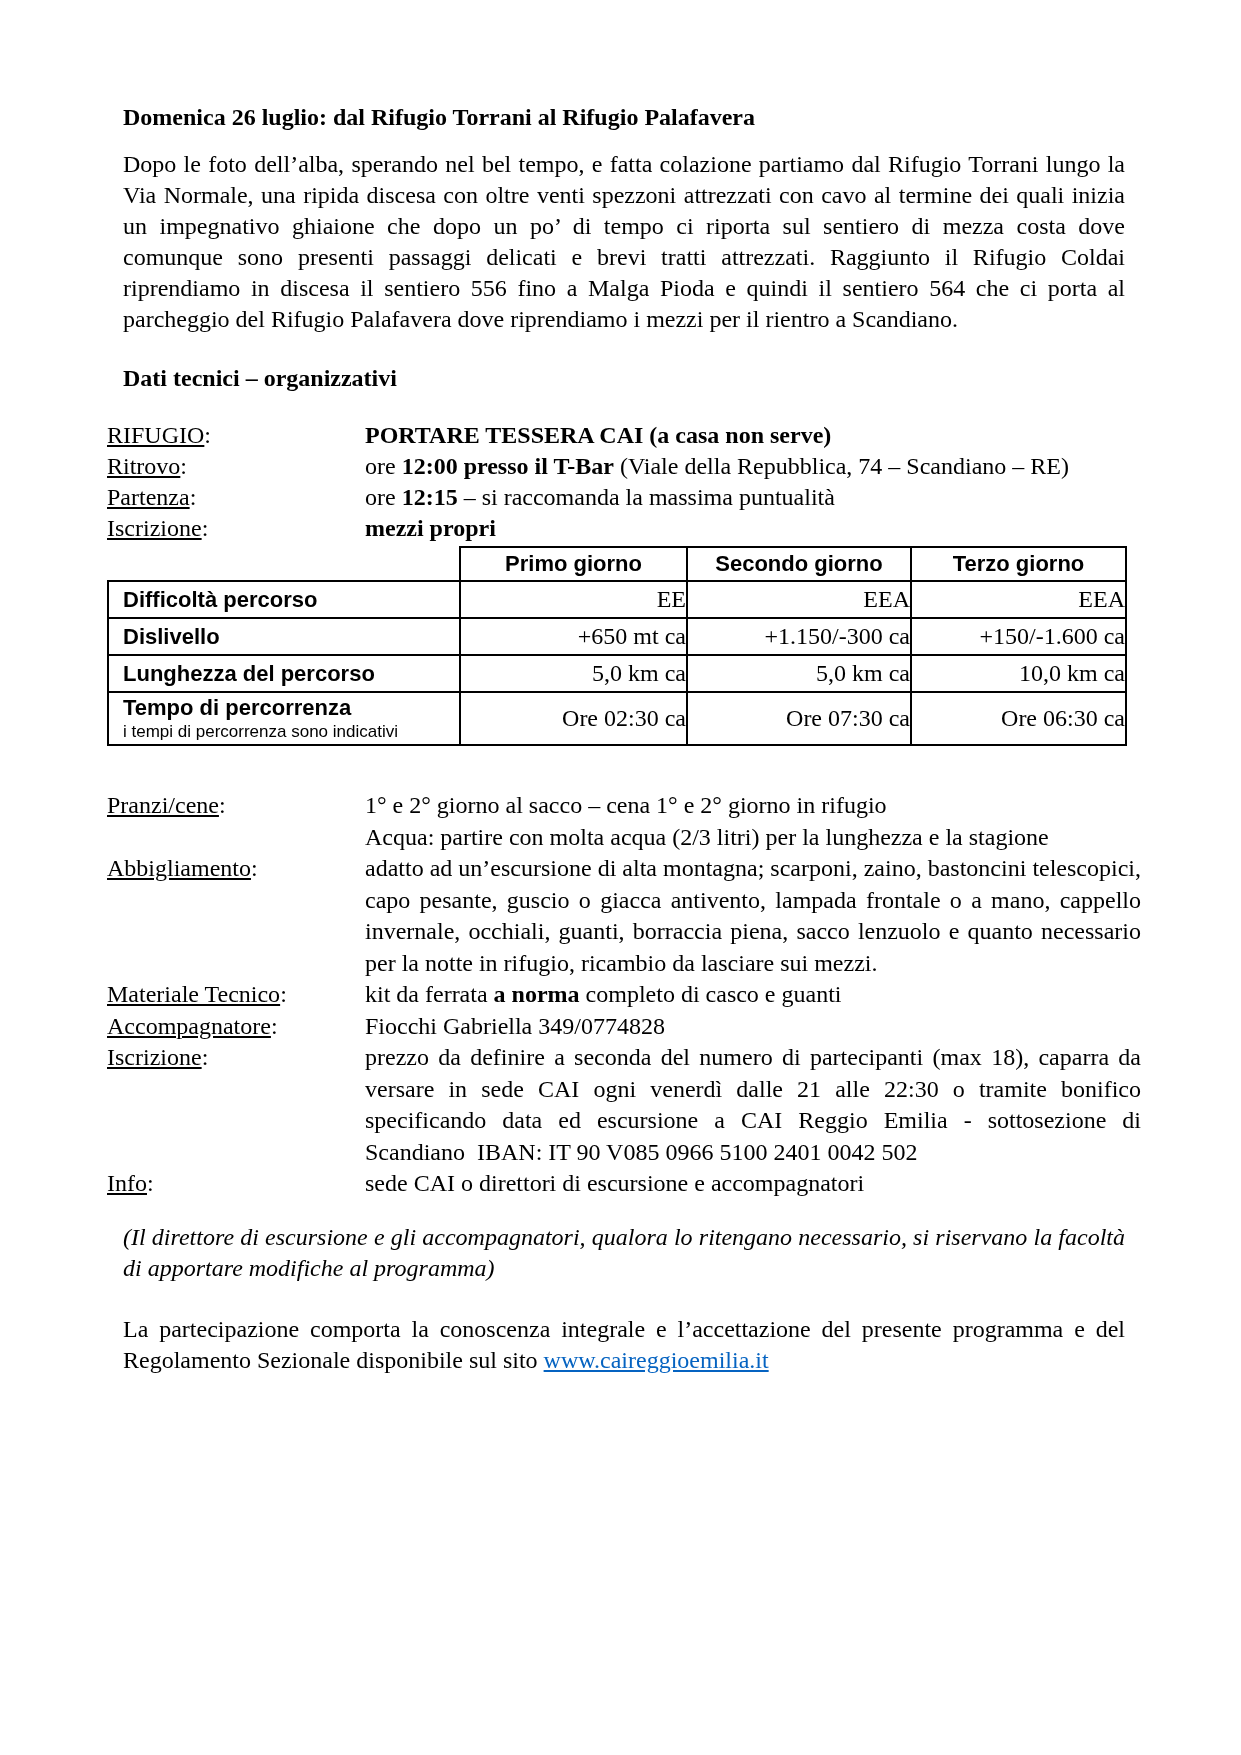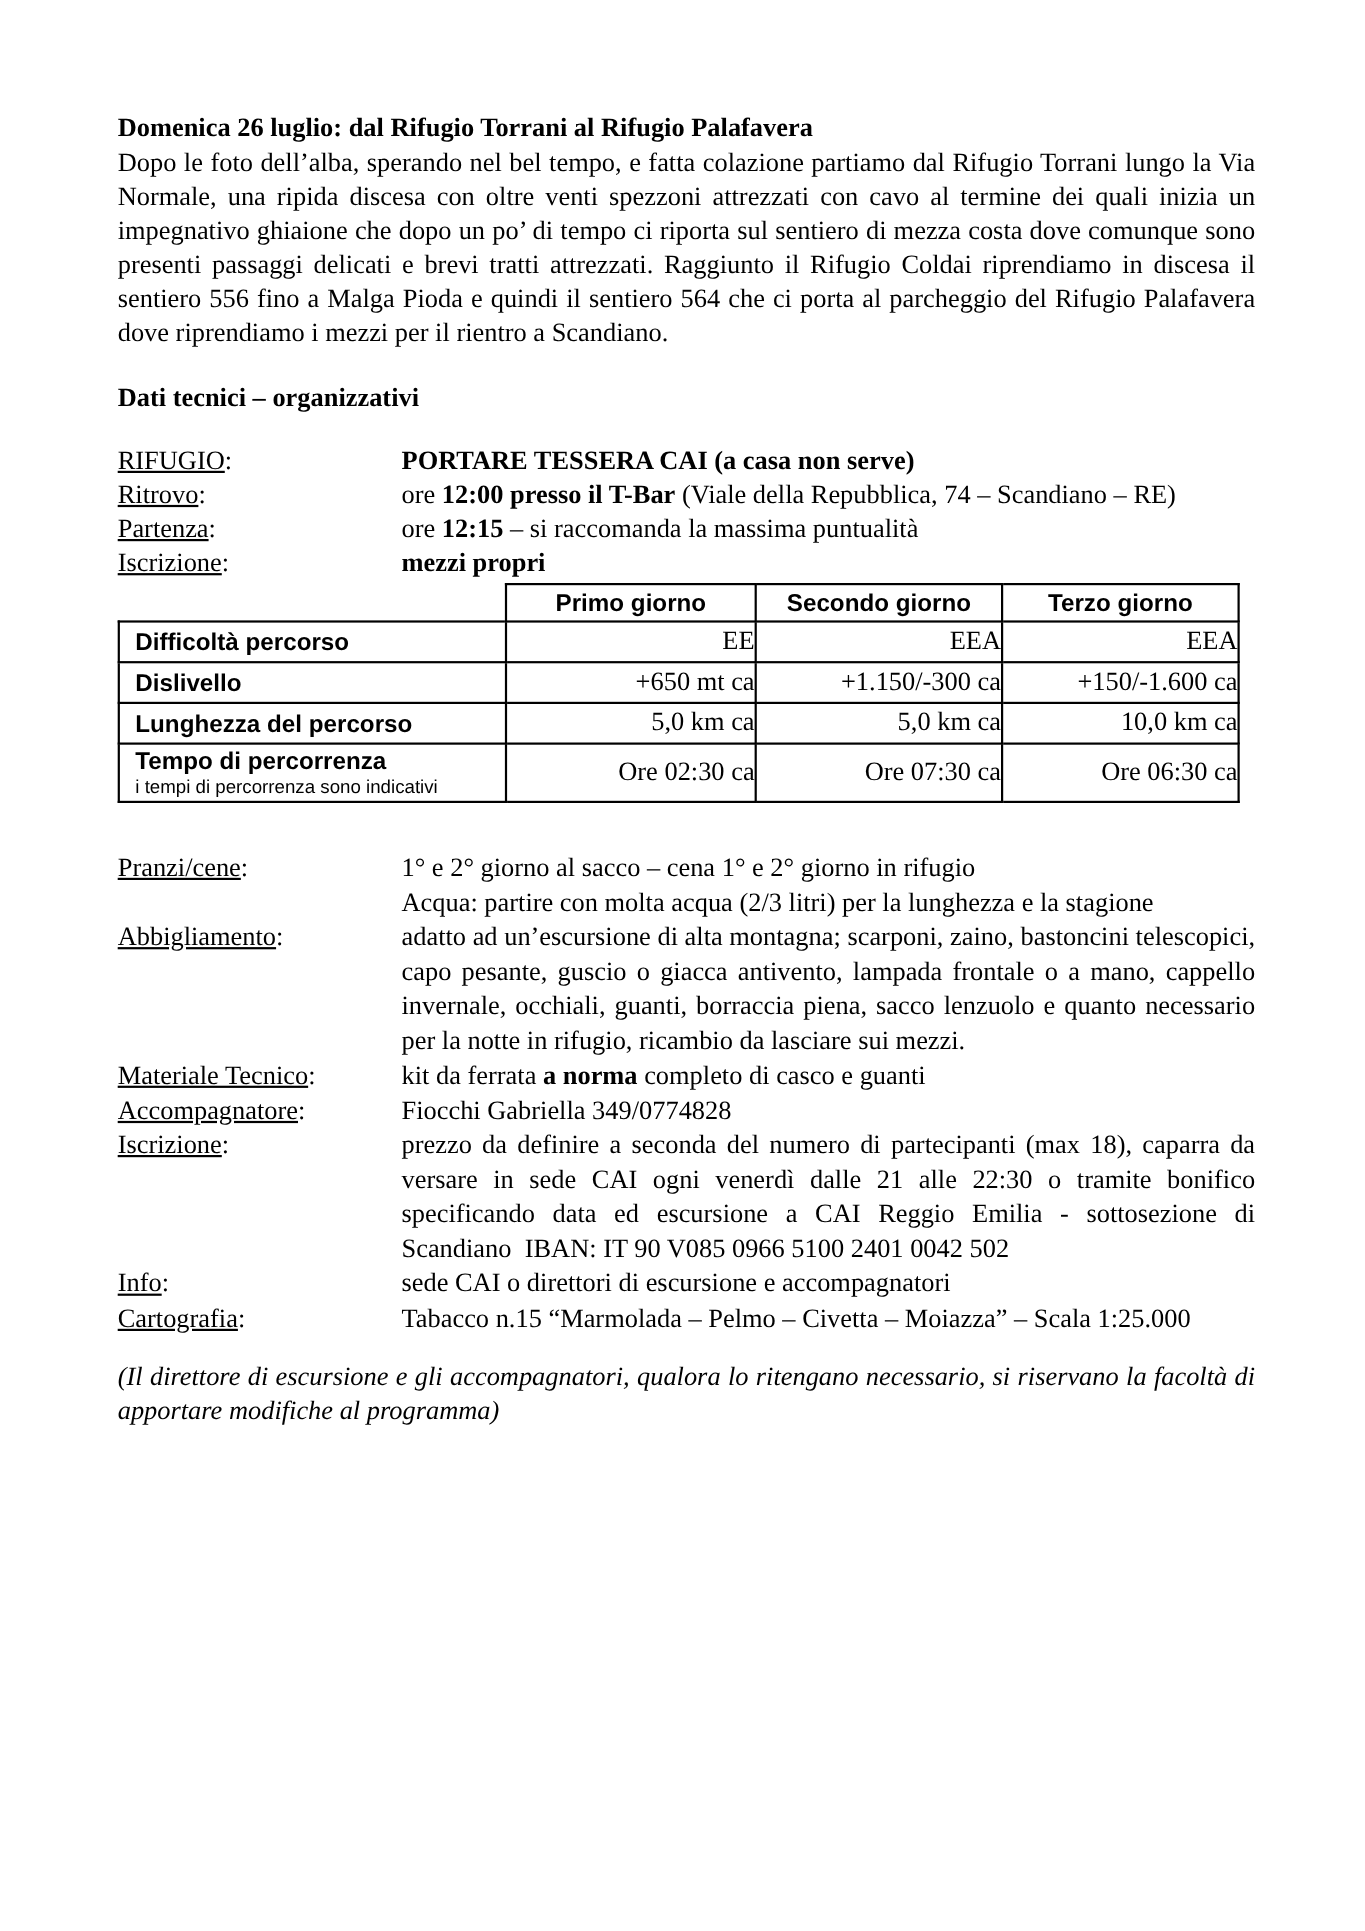--- a/index.html
+++ b/index.html
@@ -12,21 +12,21 @@
     font-family:"Liberation Serif", serif;
     font-size:24px;
     overflow:hidden;
   }
   .content{
     position:absolute;
     left:107px;
     top:0;
     width:1034px;
   }
-  p{margin:0;line-height:31px;}
+  p{margin:16px;line-height:31px;}
   .just{text-align:justify;}
   .title{margin-top:102px;font-weight:bold;}
   .section-heading{
     margin-top:28px;
     font-weight:bold;
     line-height:31px;
   }
   .kv-block{margin-top:26px;}
   .kv-block2{margin-top:44px;}
   .kvrow{display:flex;line-height:31px;}
@@ -170,23 +170,22 @@
         <div class="kvvalue"><span>Fiocchi Gabriella 349/0774828</span></div>
       </div>
       <div class="kvrow">
         <div class="kvlabel"><span class="u">Iscrizione</span><span>:</span></div>
         <div class="kvvalue just"><span>prezzo da definire a seconda del numero di partecipanti (max 18), caparra da versare in sede CAI ogni venerdì dalle 21 alle 22:30 o tramite bonifico specificando data ed escursione a CAI Reggio Emilia - sottosezione di Scandiano&nbsp; IBAN: IT 90 V085 0966 5100 2401 0042 502</span></div>
       </div>
       <div class="kvrow">
         <div class="kvlabel"><span class="u">Info</span><span>:</span></div>
         <div class="kvvalue"><span>sede CAI o direttori di escursione e accompagnatori</span></div>
       </div>
-      <div class="kvrow">
-        <div class="kvlabel"><span class="u">Cartografia</span><span>:</span></div>
-        <div class="kvvalue"><span>Tabacco n.15 “Marmolada – Pelmo – Civetta – Moiazza” – Scala 1:25.000</span></div>
-      </div>
     </div>
 
     <p class="reservation-note just">(Il direttore di escursione e gli accompagnatori, qualora lo ritengano necessario, si riservano la facoltà di apportare modifiche al programma)</p>
 
+    <p class="footer-par just">
+      <span>La partecipazione comporta la conoscenza integrale e l’accettazione del presente programma e del Regolamento Sezionale disponibile sul sito </span><a class="link">www.caireggioemilia.it</a>
+    </p>
 
   </div>
 </div>
 
 </body></html>

